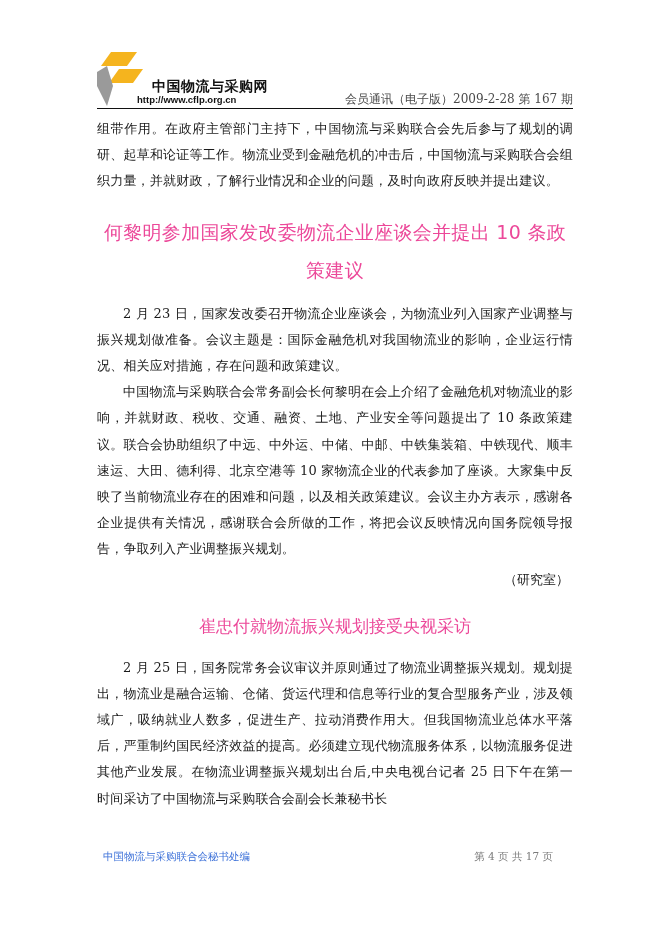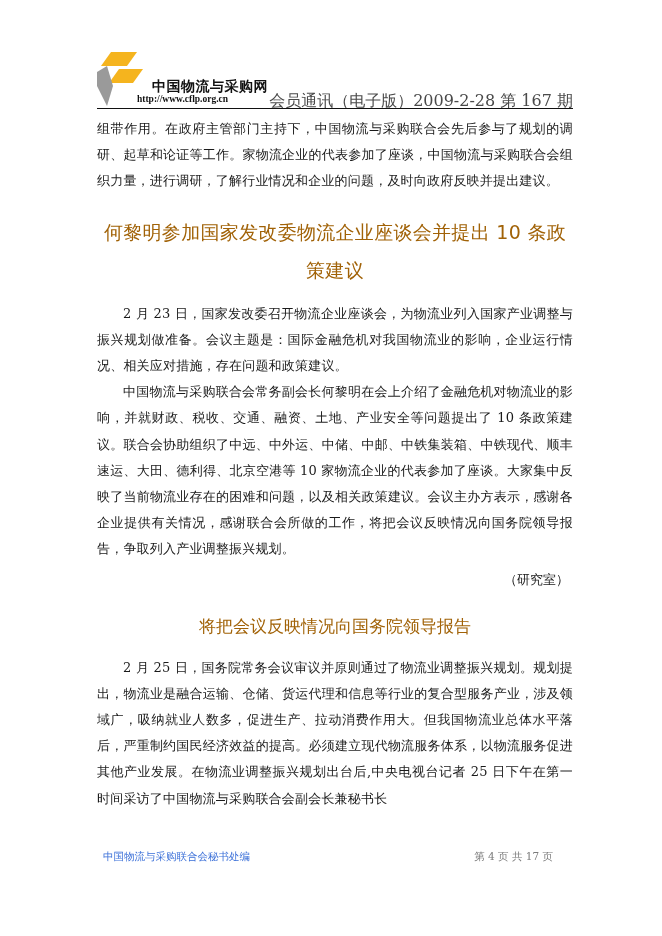--- a/index.html
+++ b/index.html
@@ -36,31 +36,31 @@
       font-family: "DejaVu Sans", "Liberation Sans", sans-serif;
       font-weight: bold;
       font-size: 14px;
       letter-spacing: 0.5px;
       color: #111;
     }
     .logo-url {
       position: absolute;
       left: 40px;
       top: 50px;
-      font-family: Liberation Serif, serif;
+      font-family: Liberation Sans, sans-serif;
       font-weight: bold;
       font-size: 9.5px;
       color: #111;
     }
     .issue-info {
       position: absolute;
       right: 0;
       top: 47px;
       font-family: "DejaVu Serif", "Liberation Serif", serif;
-      font-size: 16px;
+      font-size: 12px;
       color: #4a4a4a;
       white-space: nowrap;
     }
     .header-rule {
       position: absolute;
       left: 97px;
       top: 108px;
       width: 476px;
       height: 0;
       border-top: 1.5px solid #111;
@@ -90,21 +90,21 @@
       margin: 4px;
       font-size: 13px;
       line-height: 26px;
       text-align: right;
     }
     h2.article-title {
       margin: 0;
       font-family: "DejaVu Sans", "Liberation Sans", sans-serif;
       font-weight: normal;
       text-align: center;
-      color: #a16207;
+      color: #ec4899;
     }
     .title-1 {
       font-size: 19px;
       line-height: 38px;
       margin-top: 18px !important;
       margin-bottom: 12px !important;
       letter-spacing: 0.3px;
     }
     .title-2 {
       font-size: 17px;
@@ -145,32 +145,32 @@
     <polygon points="0,20 10,14 16,34 10,54 0,34" fill="#9a9a9a"></polygon>
   </svg>
   <div class="logo-title">中国物流与采购网</div>
   <div class="logo-url">http://www.cflp.org.cn</div>
   <div class="issue-info">会员通讯（电子版）2009-2-28 第 167 期</div>
 </header>
 <div class="header-rule"></div>
 
 <main class="content">
   <section>
-    <p class="body-text no-indent">组带作用。在政府主管部门主持下，中国物流与采购联合会先后参与了规划的调研、起草和论证等工作。家物流企业的代表参加了座谈，中国物流与采购联合会组织力量，进行调研，了解行业情况和企业的问题，及时向政府反映并提出建议。</p>
+    <p class="body-text no-indent">组带作用。在政府主管部门主持下，中国物流与采购联合会先后参与了规划的调研、起草和论证等工作。物流业受到金融危机的冲击后，中国物流与采购联合会组织力量，并就财政，了解行业情况和企业的问题，及时向政府反映并提出建议。</p>
   </section>
 
   <section>
     <h2 class="article-title title-1">何黎明参加国家发改委物流企业座谈会并提出 10 条政策建议</h2>
     <p class="body-text">2 月 23 日，国家发改委召开物流企业座谈会，为物流业列入国家产业调整与振兴规划做准备。会议主题是：国际金融危机对我国物流业的影响，企业运行情况、相关应对措施，存在问题和政策建议。</p>
     <p class="body-text">中国物流与采购联合会常务副会长何黎明在会上介绍了金融危机对物流业的影响，并就财政、税收、交通、融资、土地、产业安全等问题提出了 10 条政策建议。联合会协助组织了中远、中外运、中储、中邮、中铁集装箱、中铁现代、顺丰速运、大田、德利得、北京空港等 10 家物流企业的代表参加了座谈。大家集中反映了当前物流业存在的困难和问题，以及相关政策建议。会议主办方表示，感谢各企业提供有关情况，感谢联合会所做的工作，将把会议反映情况向国务院领导报告，争取列入产业调整振兴规划。</p>
     <p class="source-right">（研究室）</p>
   </section>
 
   <section>
-    <h2 class="article-title title-2">将把会议反映情况向国务院领导报告</h2>
+    <h2 class="article-title title-2">崔忠付就物流振兴规划接受央视采访</h2>
     <p class="body-text">2 月 25 日，国务院常务会议审议并原则通过了物流业调整振兴规划。规划提出，物流业是融合运输、仓储、货运代理和信息等行业的复合型服务产业，涉及领域广，吸纳就业人数多，促进生产、拉动消费作用大。但我国物流业总体水平落后，严重制约国民经济效益的提高。必须建立现代物流服务体系，以物流服务促进其他产业发展。在物流业调整振兴规划出台后,中央电视台记者 25 日下午在第一时间采访了中国物流与采购联合会副会长兼秘书长</p>
   </section>
 </main>
 
 <footer class="page-footer">
   <span class="footer-left">中国物流与采购联合会秘书处编</span>
   <span class="footer-right">第 4 页 共 17 页</span>
 </footer>
 
 </body></html>

